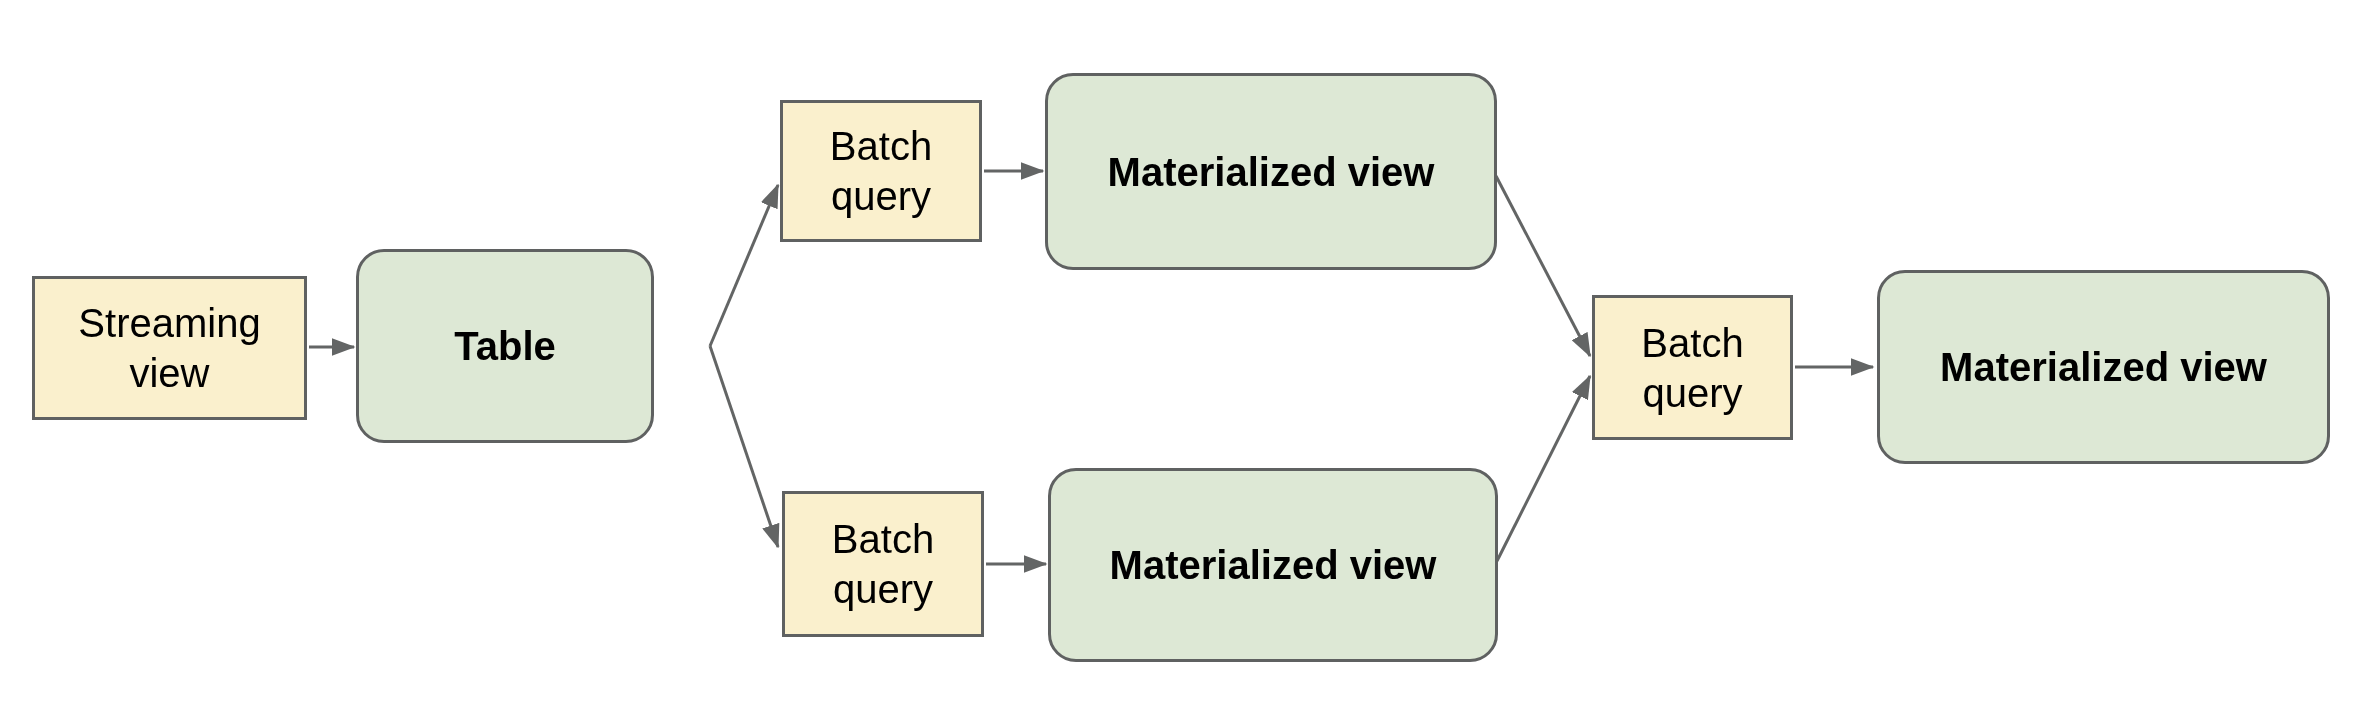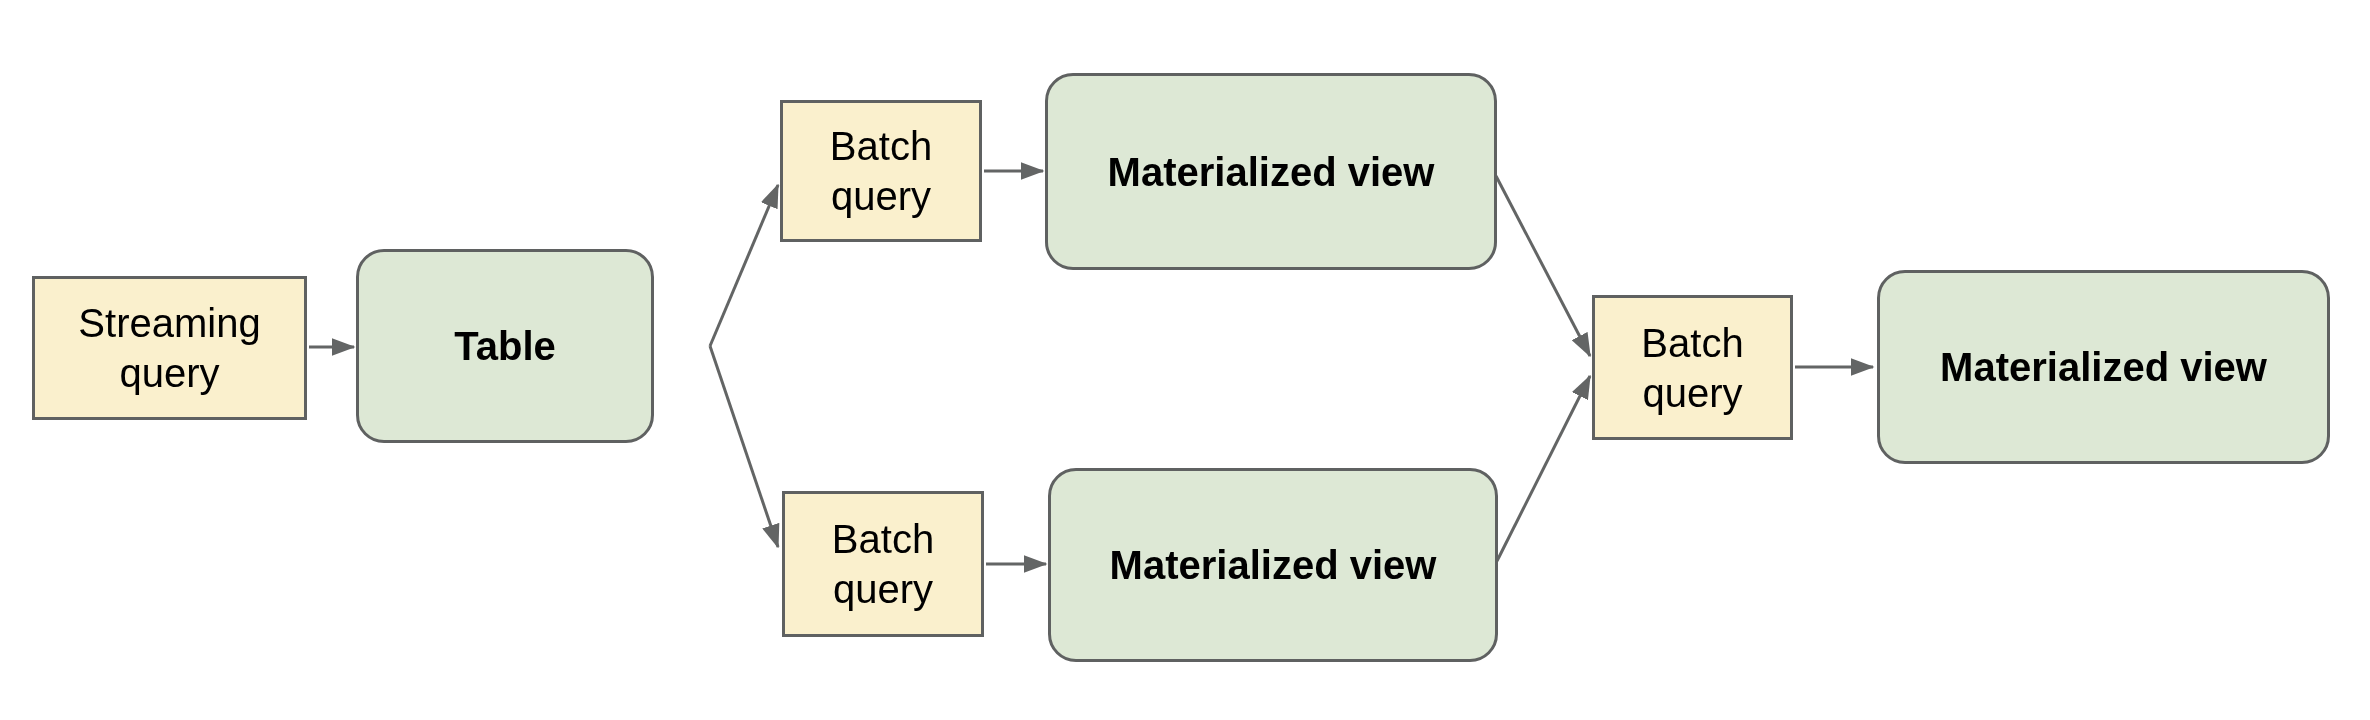--- a/index.html
+++ b/index.html
@@ -74,21 +74,21 @@
     <line class="edge" x1="710" y1="346" x2="778" y2="185" marker-end="url(#arrow)"></line>
     <line class="edge" x1="710" y1="346" x2="778" y2="547" marker-end="url(#arrow)"></line>
     <line class="edge" x1="984" y1="171" x2="1043" y2="171" marker-end="url(#arrow)"></line>
     <line class="edge" x1="986" y1="564" x2="1046" y2="564" marker-end="url(#arrow)"></line>
     <line class="edge" x1="1496" y1="176" x2="1590" y2="356" marker-end="url(#arrow)"></line>
     <line class="edge" x1="1497" y1="561" x2="1590" y2="376" marker-end="url(#arrow)"></line>
     <line class="edge" x1="1795" y1="367" x2="1873" y2="367" marker-end="url(#arrow)"></line>
   </svg>
 
   <div class="node query" style="left:32px; top:276px; width:275px; height:144px;">
-    <span class="label">Streaming query</span>
+    <span class="label">Streaming view</span>
   </div>
 
   <div class="node table" style="left:356px; top:249px; width:298px; height:194px;">
     <span class="label">Table</span>
   </div>
 
   <div class="node query" style="left:780px; top:100px; width:202px; height:142px;">
     <span class="label">Batch query</span>
   </div>
 

